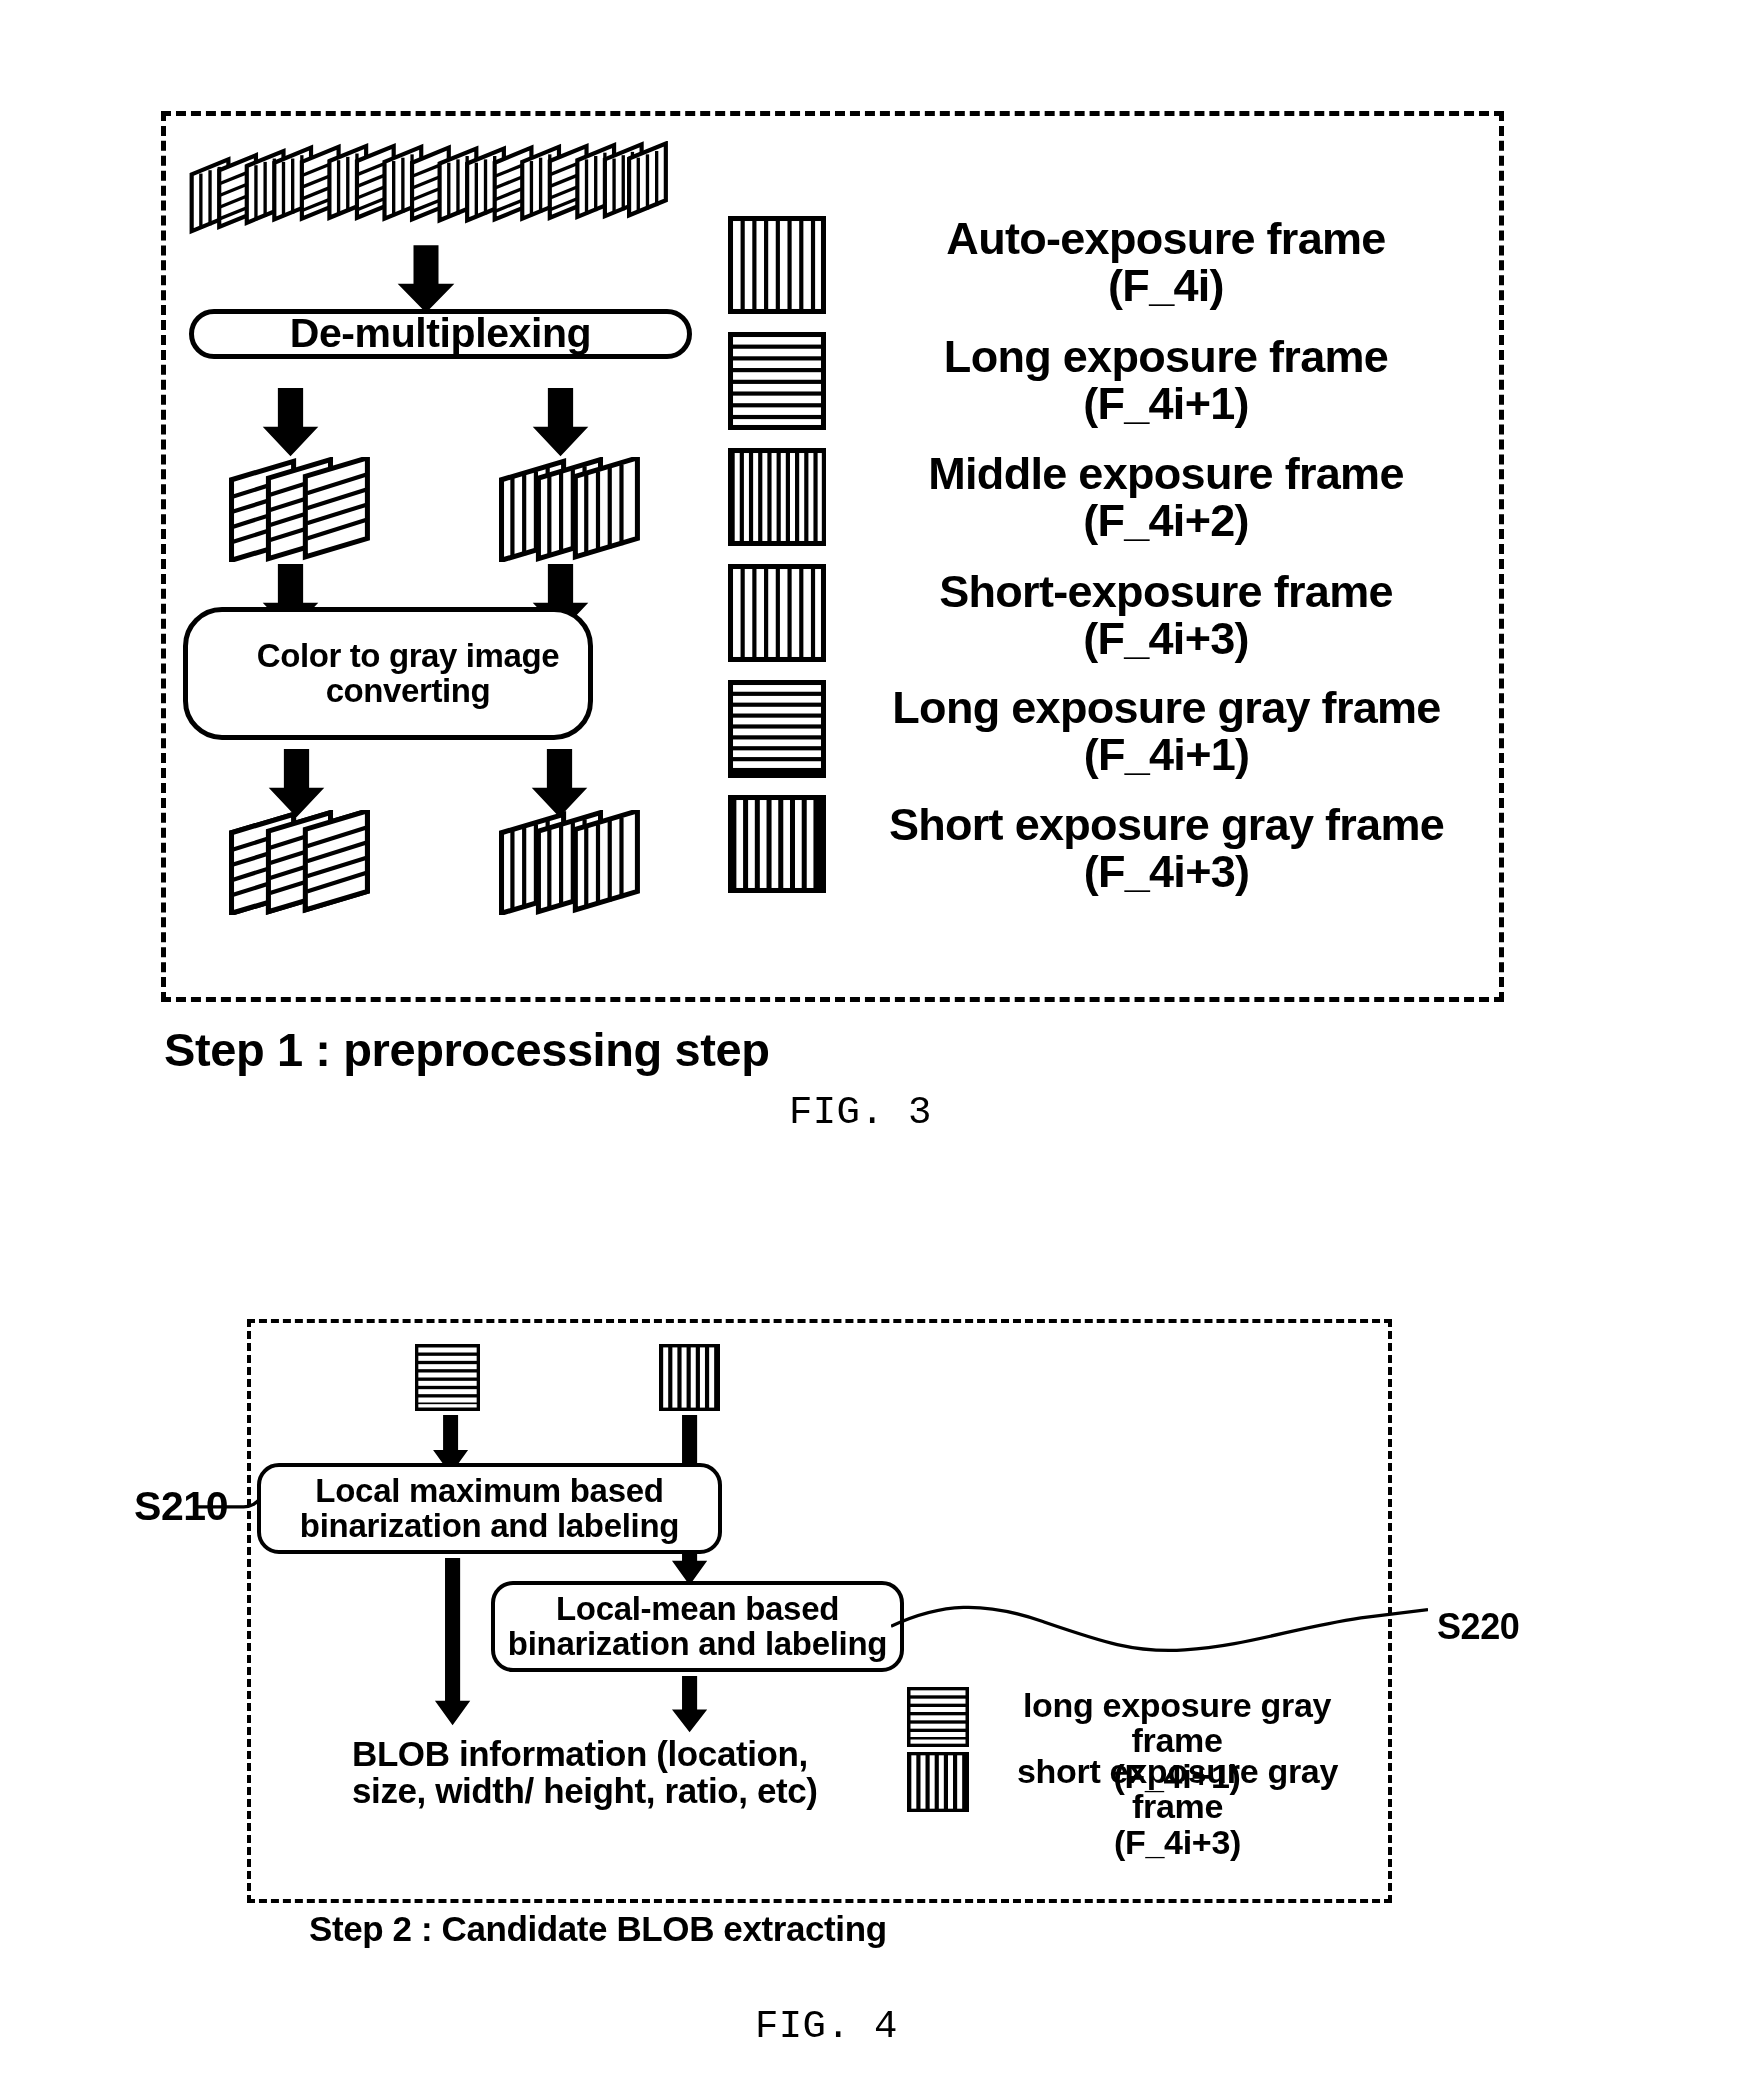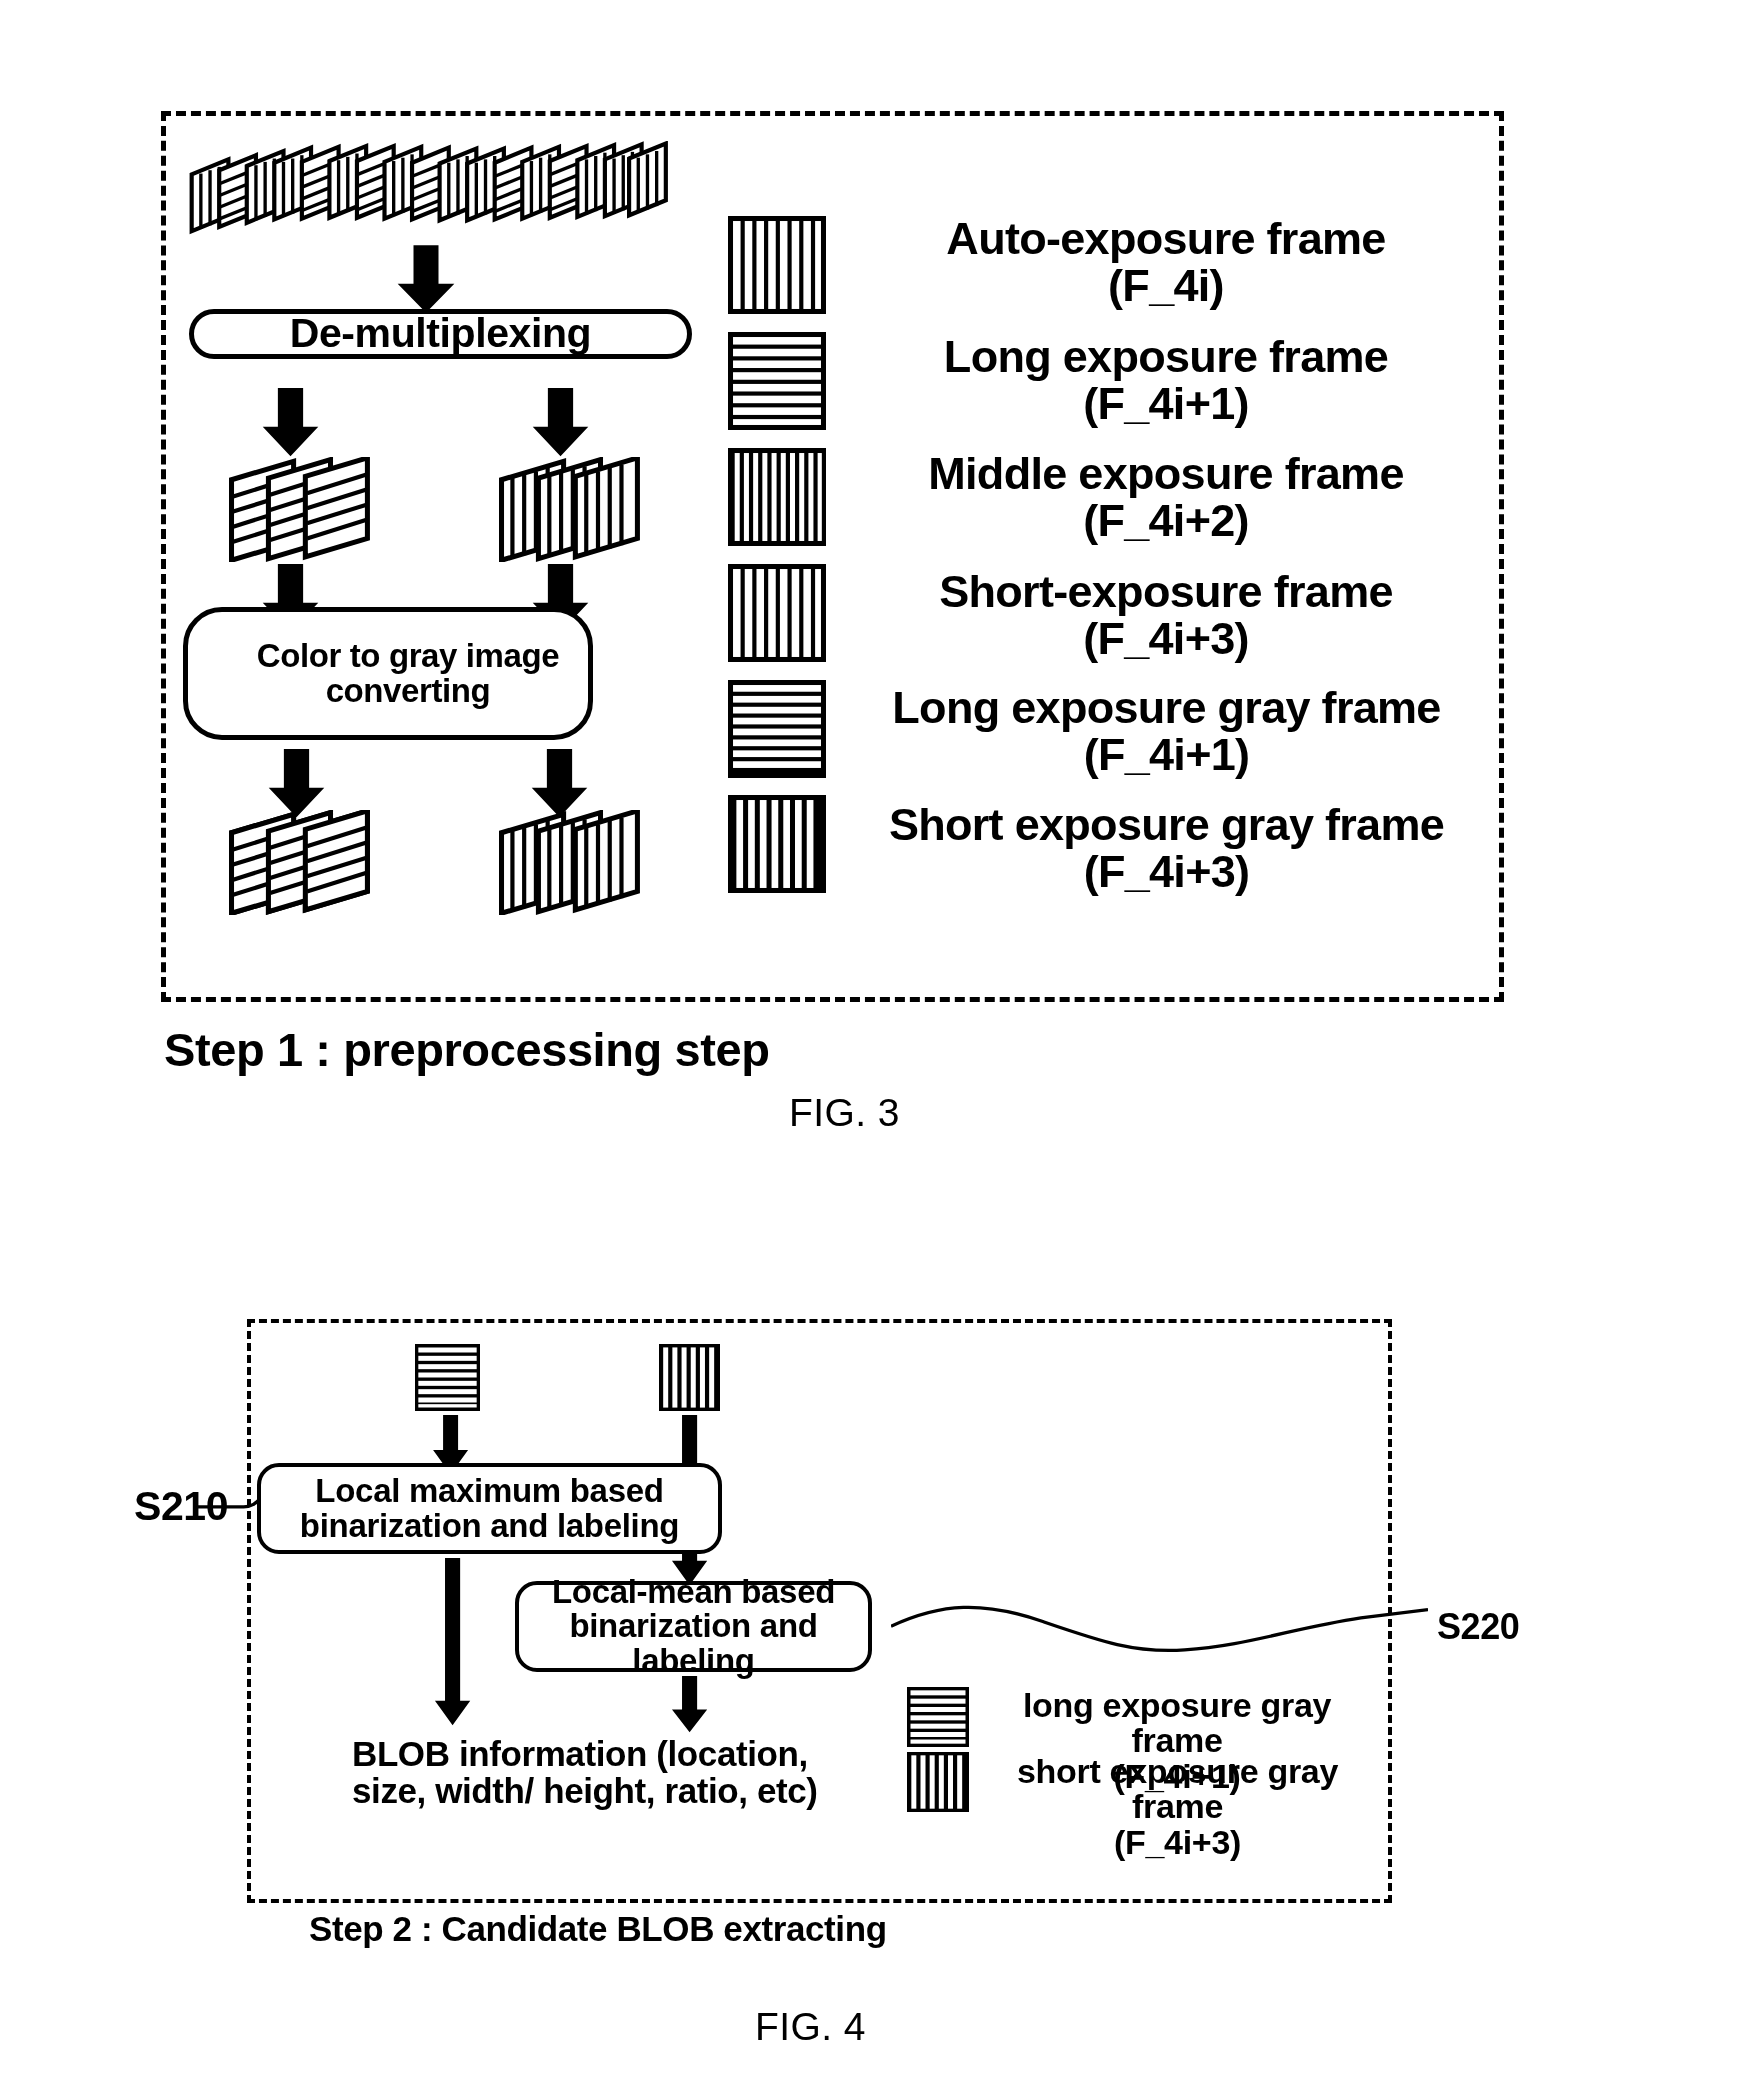--- a/index.html
+++ b/index.html
@@ -73,21 +73,21 @@
   .legend-txt {
     position: absolute;
     font-weight: 700;
     line-height: 1.04;
     letter-spacing: -0.7px;
     text-align: center;
     white-space: pre-line;
   }
   .serif-cap {
     position: absolute;
-    font-family: Liberation Sans, sans-serif;
+    font-family: Liberation Mono, monospace;
     font-weight: 400;
     letter-spacing: 0.4px;
   }
 
   
   .swatch {
     position: absolute;
     box-sizing: border-box;
     background: #000;
   }
@@ -502,21 +502,21 @@
 
   <div class="proc-box-sm" style="left:257px; top:1463px; width:465px; height:91px; font-size:33px;">Local maximum based
 binarization and labeling</div>
 
   <div class="blockarrow" style="left:434px; top:1558px; width:38px; height:168px;">
     <svg width="38" height="168" viewBox="0 0 45 200" xmlns="http://www.w3.org/2000/svg">
       <path d="M13 0 H31 V170 H43 L22 199 L1 170 H13 Z" fill="#000"></path>
     </svg>
   </div>
 
-  <div class="proc-box-sm" style="left:491px; top:1581px; width:357px; height:91px; font-size:33px;margin-left:24px;">Local-mean based
+  <div class="proc-box-sm" style="left:491px; top:1581px; width:413px; height:91px; font-size:33px;">Local-mean based
 binarization and labeling</div>
 
   <div class="blockarrow" style="left:671px; top:1676px; width:38px; height:57px;">
     <svg width="38" height="57" viewBox="0 0 45 68" xmlns="http://www.w3.org/2000/svg">
       <path d="M13 0 H31 V40 H43 L22 67 L1 40 H13 Z" fill="#000"></path>
     </svg>
   </div>
 
   <div class="leader" style="left:891px; top:1586px; width:537px; height:84px;">
     <svg width="537" height="84" viewBox="0 0 640 100" xmlns="http://www.w3.org/2000/svg">

